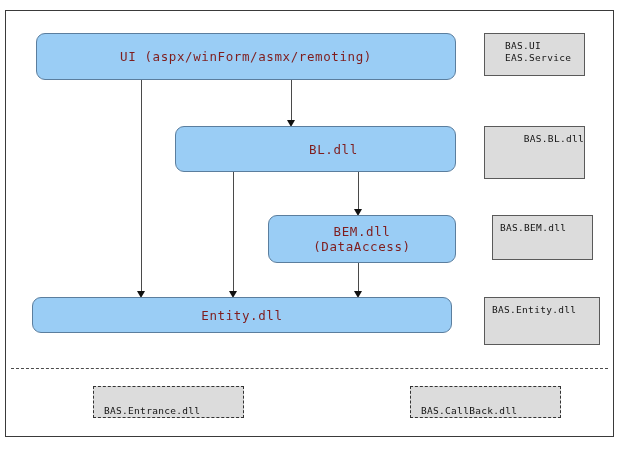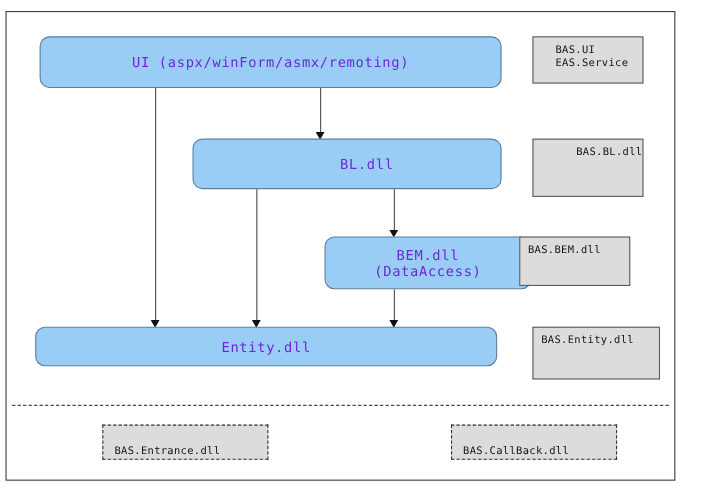--- a/index.html
+++ b/index.html
@@ -41,21 +41,21 @@
   .node {
     position: absolute;
     box-sizing: border-box;
     background: #9ACDF5;
     border: 1px solid #5B7E9E;
     border-radius: 9px;
     display: flex;
     align-items: center;
     justify-content: center;
     text-align: center;
-    color: #6d28d9;
+    color: #7f1d1d;
     font-size: 12.5px;
     line-height: 15px;
     letter-spacing: 0.6px;
     z-index: 4;
   }
   .node .label-line { display: block; white-space: pre; }
 
   
   .tag {
     position: absolute;
@@ -132,21 +132,21 @@
       <div class="node" style="left: 36px; top: 33px; width: 420px; height: 47px;">
         <div>
           <span class="label-line">UI (aspx/winForm/asmx/remoting)</span>
         </div>
       </div>
       <div class="node" style="left: 175px; top: 126px; width: 281px; height: 46px; padding-left: 36px;">
         <div>
           <span class="label-line">BL.dll</span>
         </div>
       </div>
-      <div class="node" style="left: 268px; top: 215px; width: 188px; height: 48px; margin-left: 27px;">
+      <div class="node" style="left: 268px; top: 215px; width: 188px; height: 48px;">
         <div>
           <span class="label-line">BEM.dll</span>
           <span class="label-line">(DataAccess)</span>
         </div>
       </div>
       <div class="node" style="left: 32px; top: 297px; width: 420px; height: 36px;">
         <div>
           <span class="label-line">Entity.dll</span>
         </div>
       </div>
@@ -154,21 +154,21 @@
         <div>
           <span class="label-line">BAS.UI</span>
           <span class="label-line">EAS.Service</span>
         </div>
       </div>
       <div class="tag" style="left: 484px; top: 126px; width: 101px; height: 53px; text-align: right;">
         <div>
           <span class="label-line">BAS.BL.dll</span>
         </div>
       </div>
-      <div class="tag" style="left: 472px; top: 215px; width: 101px; height: 45px;">
+      <div class="tag" style="left: 492px; top: 215px; width: 101px; height: 45px;">
         <div>
           <span class="label-line">BAS.BEM.dll</span>
         </div>
       </div>
       <div class="tag" style="left: 484px; top: 297px; width: 116px; height: 48px;">
         <div>
           <span class="label-line">BAS.Entity.dll</span>
         </div>
       </div>
       <div class="divider" style="left: 11px; top: 368px; width: 597px;"></div>

